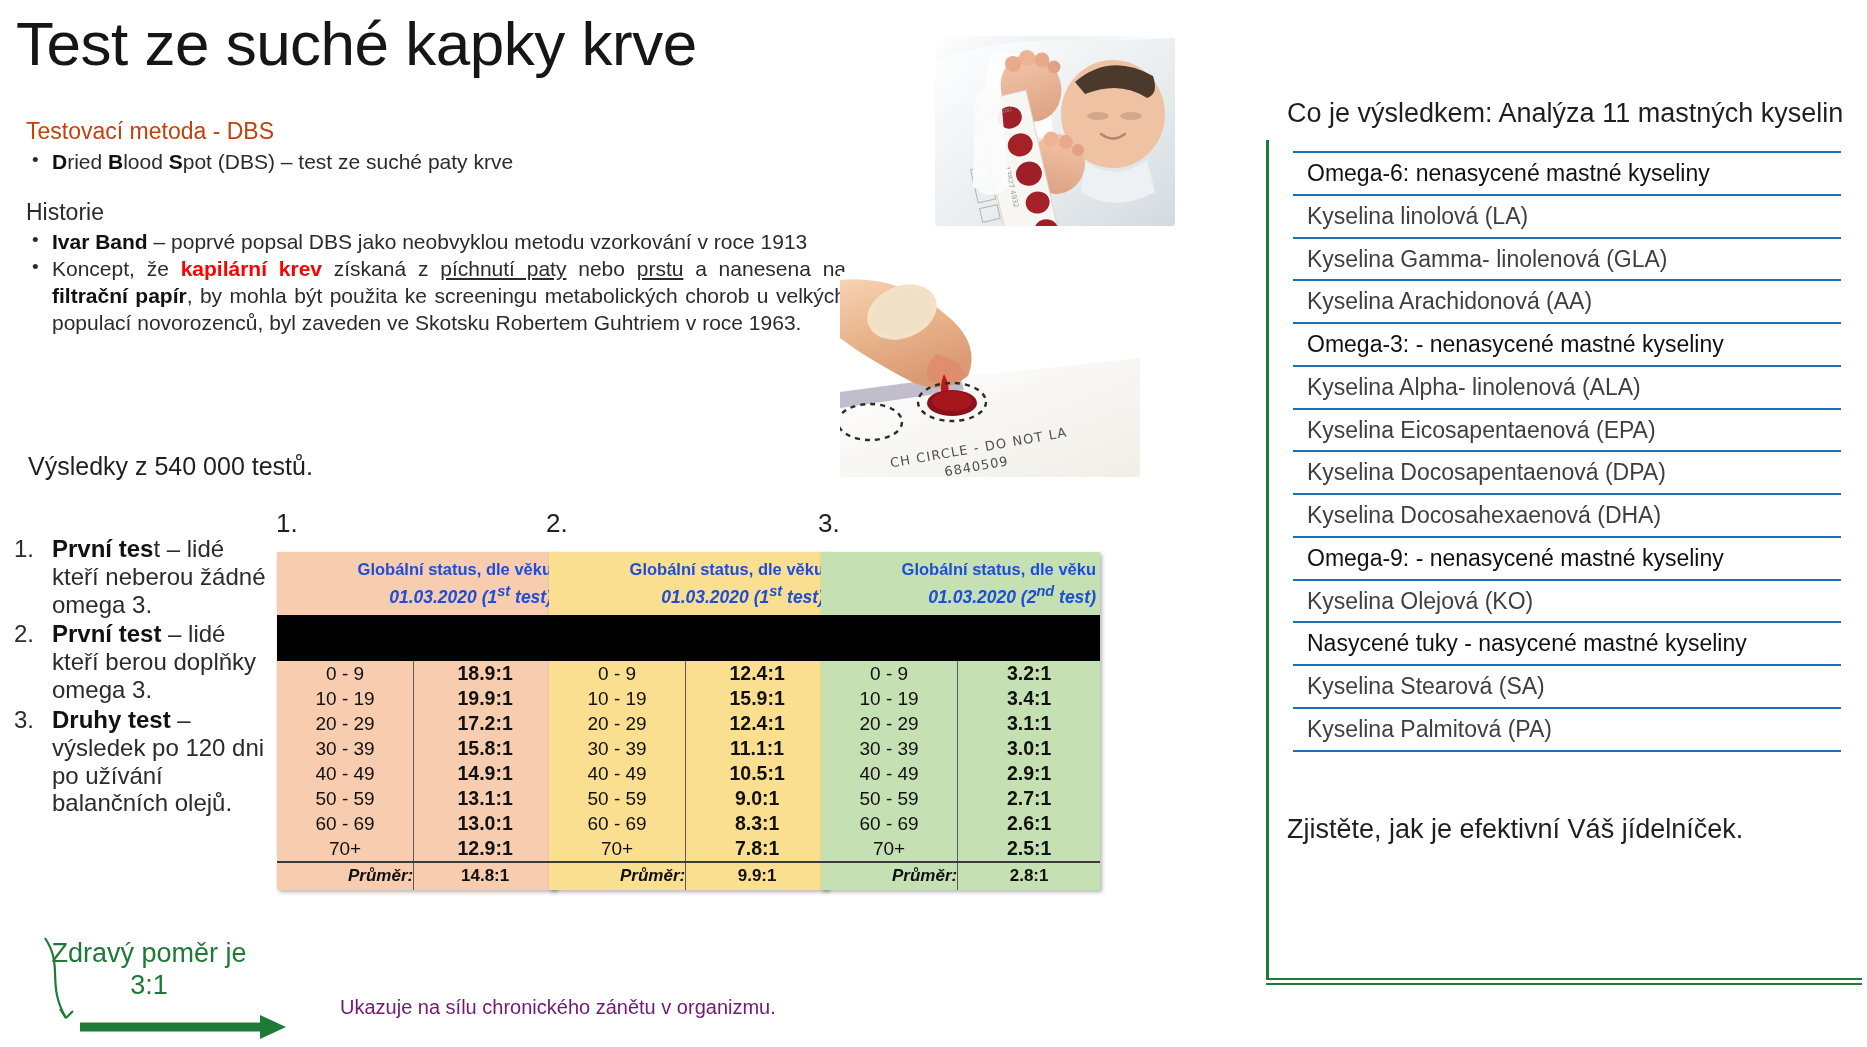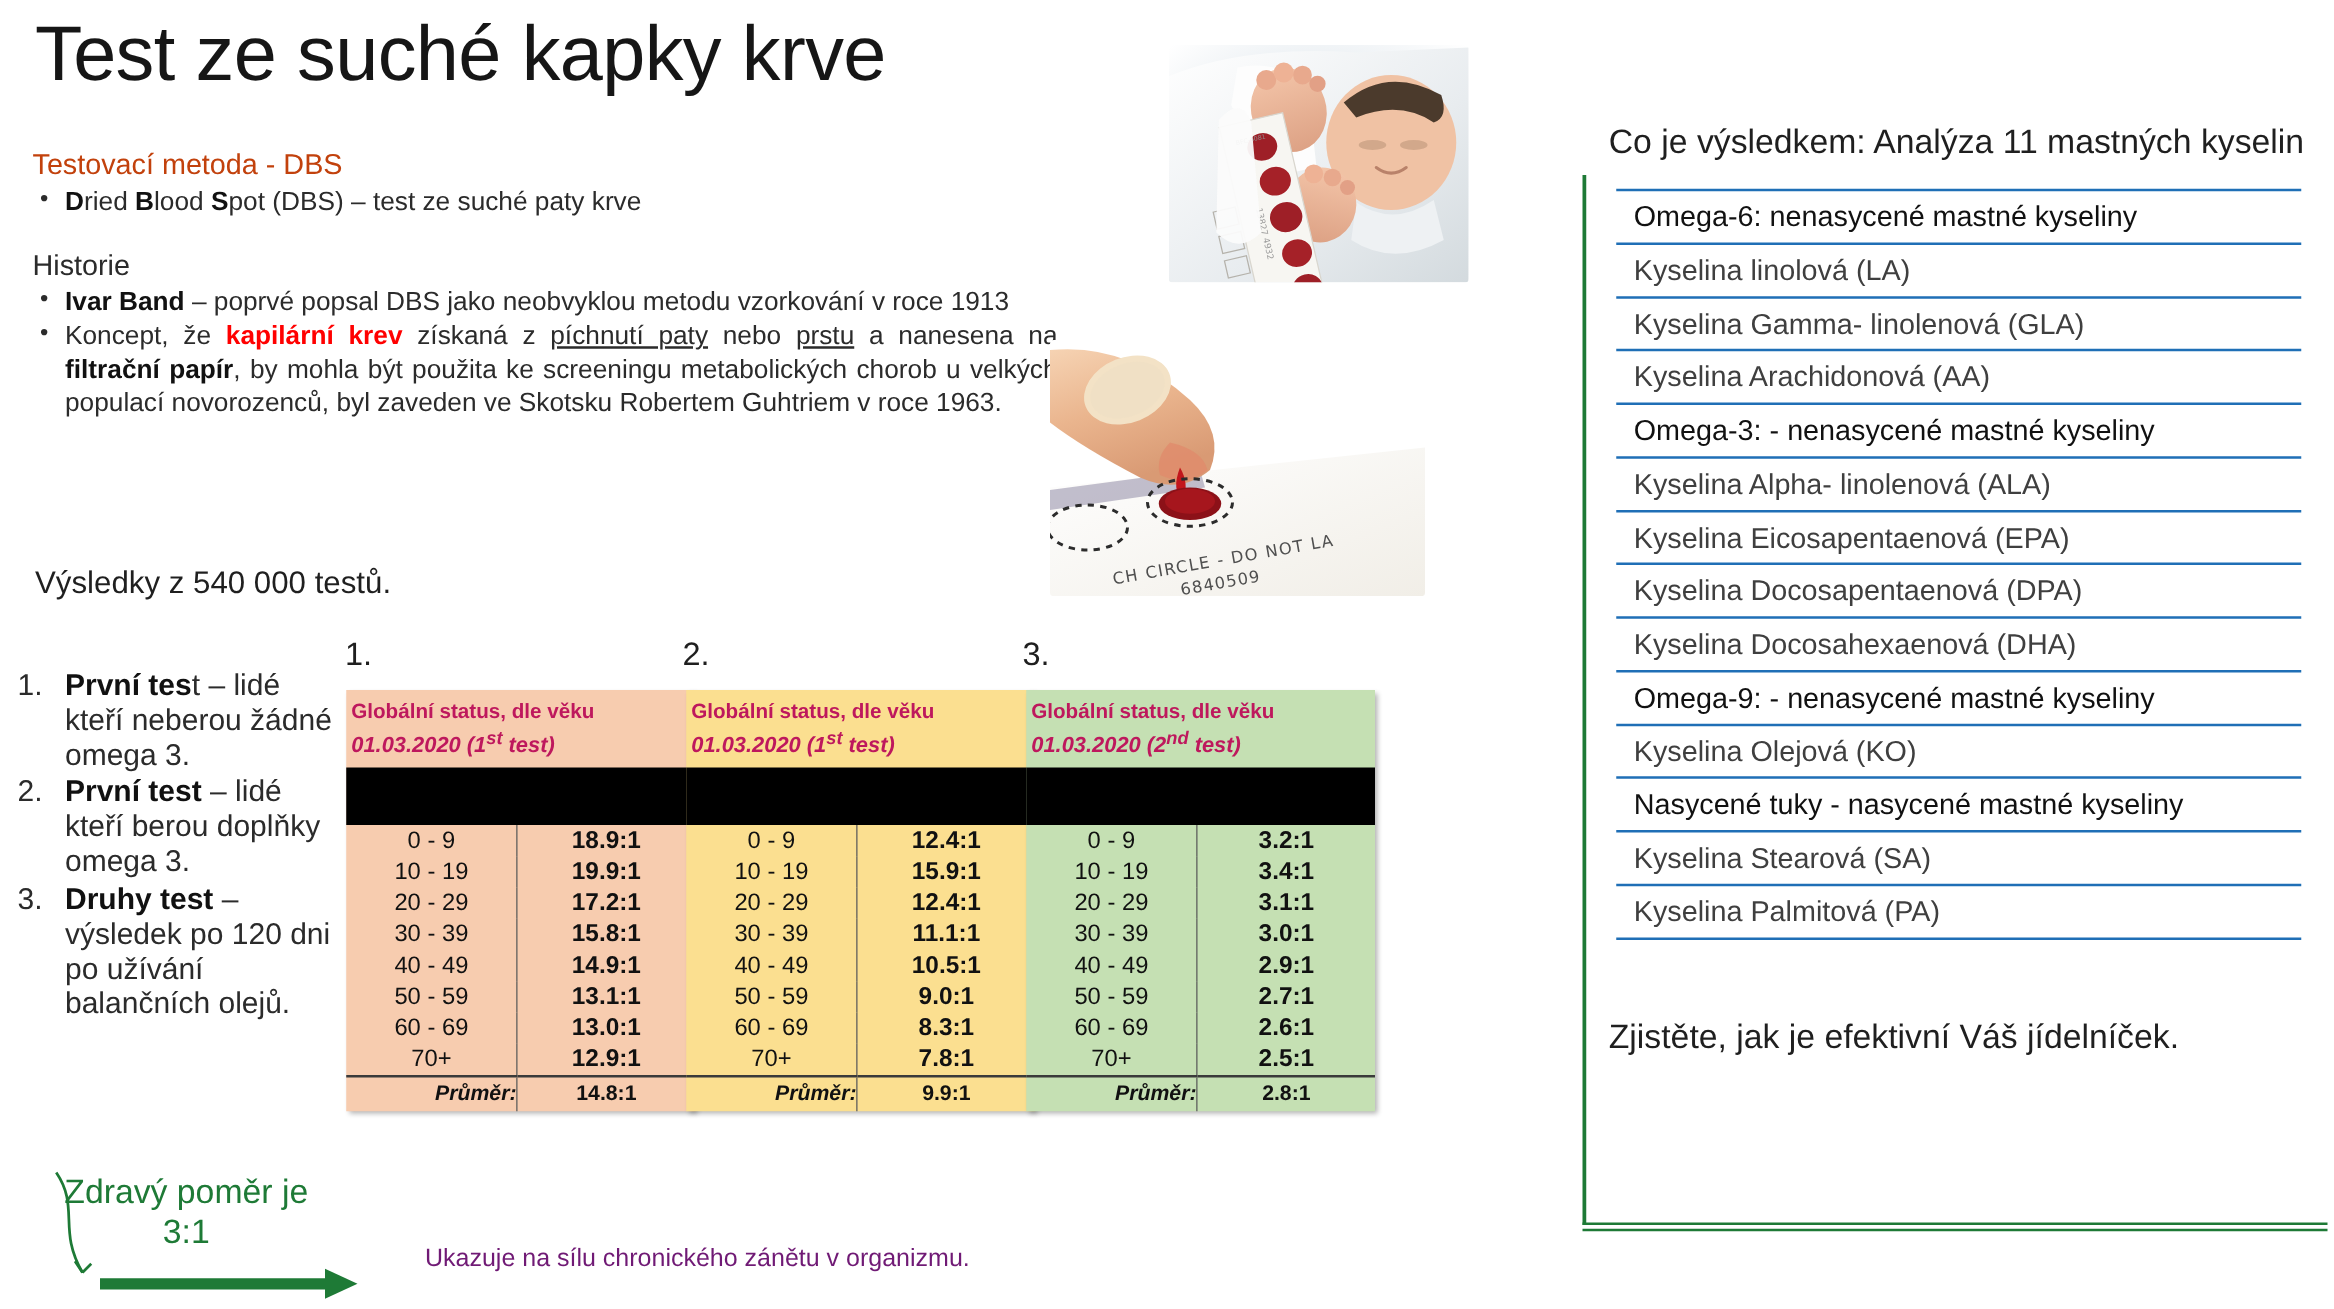--- a/index.html
+++ b/index.html
@@ -8,21 +8,21 @@
     background:#ffffff;
     font-family:"Liberation Sans", sans-serif;
     color:#111;
     overflow:hidden;
     position:relative;
   }
   .slide{position:absolute;left:0;top:0;width:1867px;height:1047px;}
 
   
   .title{
-    position:absolute;left:28px;top:8px;
+    position:absolute;left:16px;top:8px;
     font-size:62px;font-weight:400;letter-spacing:-0.5px;
     color:#161616;white-space:nowrap;
   }
 
   
   .lblock{position:absolute;left:26px;top:118px;width:820px;}
   .h-sub{font-size:23px;color:#c2410c;margin:0 0 4px 0;}
   .bullets{margin:0;padding:0;list-style:none;}
   .bullets li{
     position:relative;padding-left:26px;font-size:21px;line-height:1.27;
@@ -61,21 +61,21 @@
     border-radius:3px;overflow:hidden;
   }
   .tnum{position:absolute;font-size:26px;color:#1f1f1f;}
   .tbl{
     position:absolute;width:279px;
     border-collapse:collapse;
     box-shadow:2px 2px 4px rgba(0,0,0,.30);
     font-family:"Liberation Sans", sans-serif;
   }
   .tbl .hd{
-    text-align:left;font-size:16.5px;font-weight:700;color:#be185d;
+    text-align:right;font-size:16.5px;font-weight:700;color:#1d4ed8;
     padding:7px 4px 2px 4px;line-height:1.25;
   }
   .tbl .hd .l2{display:block;font-size:17.5px;padding-top:2px;padding-bottom:5px;font-style:italic;}
   .blackbar{height:44px;background:#000;}
   .tbl td.age{
     width:49%;text-align:center;font-size:19px;color:#111;padding:1px 0;
     border-right:1px solid #5a5a5a;
   }
   .tbl td.val{
     width:51%;text-align:center;font-size:19.5px;font-weight:700;color:#111;padding:1px 0;

